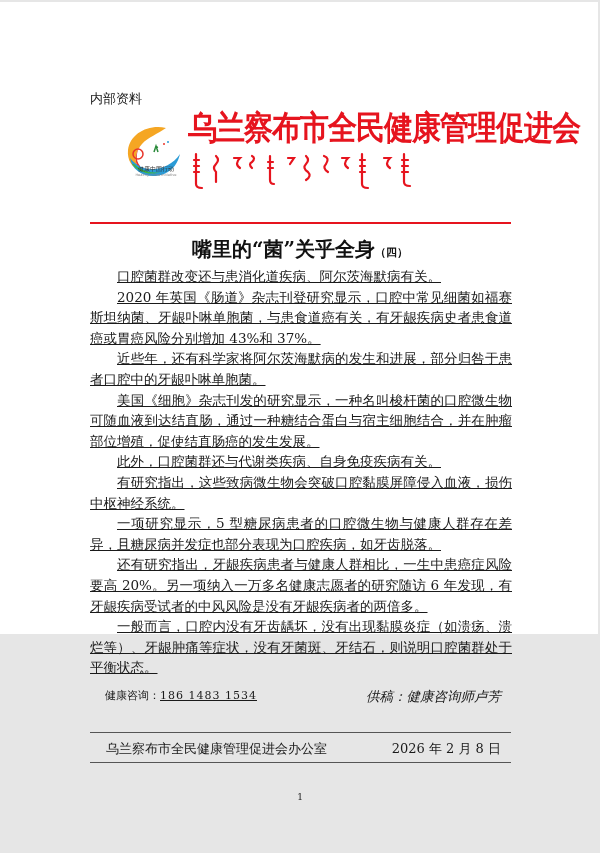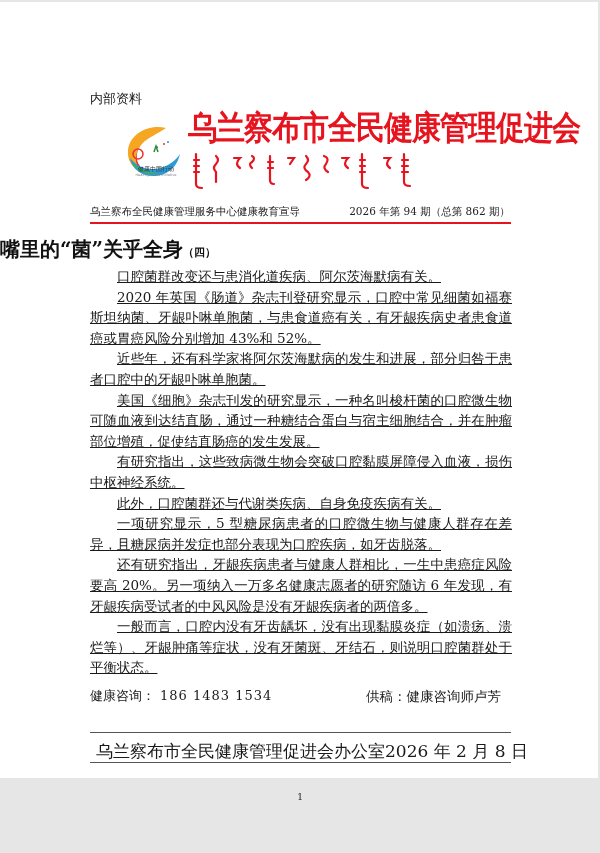--- a/index.html
+++ b/index.html
@@ -1,21 +1,21 @@
 <!DOCTYPE html>
 <html><head>
 <meta charset="utf-8">
 <style>
   html, body { margin:0; padding:0; }
   body {
     width:600px; height:853px; background:#e6e6e6; position:relative; overflow:hidden;
     font-family:"DejaVu Serif","Liberation Serif",serif; color:#1a1a1a;
   }
   .page {
-    position:absolute; left:0; top:2px; width:598px; height:776px; background:#ffffff;
+    position:absolute; left:0; top:2px; width:598px; height:632px; background:#ffffff;
   }
   .internal {
     position:absolute; left:90px; top:88px; font-family:"DejaVu Sans","Liberation Sans",sans-serif;
     font-size:13px; color:#1a1a1a;
   }
   .logo { position:absolute; left:118px; top:118px; width:70px; height:70px; }
   .logo-cap { position:absolute; left:116px; top:163px; width:80px; text-align:center;
     font-family:"DejaVu Sans",sans-serif; font-size:6px; color:#333; }
   .logo-cap2 { position:absolute; left:116px; top:171px; width:80px; text-align:center;
     font-family:"DejaVu Sans",sans-serif; font-size:3.5px; color:#888; }
@@ -24,35 +24,35 @@
     letter-spacing:-1px; white-space:nowrap;
     font-family:"DejaVu Serif","Liberation Serif",serif; transform:scaleY(1.15); transform-origin:top left;
   }
   .mongol { position:absolute; left:190px; top:148px; width:245px; height:40px; }
   .issue-line {
     position:absolute; left:90px; top:203px; width:420px; font-size:10.5px; color:#222;
     display:flex; justify-content:space-between; white-space:nowrap;
   }
   .red-rule { position:absolute; left:90px; top:220px; width:421px; height:2px; background:#e6141e; }
   .headline {
-    position:absolute; left:0; width:600px; top:234px; text-align:left; font-size:20px; font-weight:bold; color:#111;
+    position:absolute; left:0; width:600px; top:234px; text-align:center; font-size:20px; font-weight:bold; color:#111;
   }
   .headline .sub { font-size:11px; font-weight:bold; }
   .body-text {
     position:absolute; left:90px; top:264px; width:422px; font-size:13.5px; line-height:20.6px; color:#1a1a1a;
   }
   .body-text p { margin:0; text-indent:2em; text-align:justify;text-decoration:underline; }
-  .contact { position:absolute; left:90px; top:684px; font-size:13px; line-height:20px; }
+  .contact { position:absolute; left:90px; top:684px; font-size:11px; line-height:20px;text-align:right; }
   .contact .row { display:flex; white-space:nowrap; }
   .contact .lbl { width:70px; }
-  .contact .num { letter-spacing:1px; }
-  .credits { position:absolute; left:366px; top:684px; font-size:13.5px; line-height:20px; white-space:nowrap; }
+  .contact .num { letter-spacing:1px;text-decoration:underline; }
+  .credits { position:absolute; left:366px; top:684px; font-size:13.5px; line-height:20px; white-space:nowrap;font-style:italic; }
   .rule { position:absolute; left:90px; width:421px; height:1px; background:#555; }
   .footer-line {
-    position:absolute; left:96px; top:738px; width:395px; font-size:17px; display:flex; justify-content:space-between; white-space:nowrap;
+    position:absolute; left:106px; top:738px; width:395px; font-size:13px; display:flex; justify-content:space-between; white-space:nowrap;
   }
   .page-num { position:absolute; left:0; width:600px; top:790px; text-align:center; font-size:9px; }
 </style>
 </head>
 <body>
 
 <div class="page">
 
   <div class="internal">内部资料</div>
 
@@ -85,37 +85,33 @@
       <path d="M134 6 q6 2 2 8 q-4 4 2 8"></path>
       <path d="M152 8 h6 q-6 6 0 10"></path>
       <path d="M172 4 v30 q0 4 6 4"></path>
         <path d="M170 10 h5 M170 16 h5 M170 22 h5"></path>
       <path d="M194 8 h6 q-6 6 0 10"></path>
       <path d="M214 4 v28 q0 4 6 4"></path>
         <path d="M212 10 h6 M212 16 h6 M212 22 h6"></path>
     </g>
   </svg>
 
-  <div class="issue-line">
-    <span>乌兰察布全民健康管理服务中心健康教育宣导</span>
-    <span>2026 年第 94 期（总第 862 期）</span>
-  </div>
   <div class="red-rule"></div>
 
   <div class="headline">
     <span>嘴里的“菌”关乎全身</span><span class="sub">（四）</span>
   </div>
 
   <div class="body-text">
     <p>口腔菌群改变还与患消化道疾病、阿尔茨海默病有关。</p>
-    <p>2020 年英国《肠道》杂志刊登研究显示，口腔中常见细菌如福赛斯坦纳菌、牙龈卟啉单胞菌，与患食道癌有关，有牙龈疾病史者患食道癌或胃癌风险分别增加 43%和 52%。</p>
+    <p>2020 年英国《肠道》杂志刊登研究显示，口腔中常见细菌如福赛斯坦纳菌、牙龈卟啉单胞菌，与患食道癌有关，有牙龈疾病史者患食道癌或胃癌风险分别增加 43%和 37%。</p>
     <p>近些年，还有科学家将阿尔茨海默病的发生和进展，部分归咎于患者口腔中的牙龈卟啉单胞菌。</p>
     <p>美国《细胞》杂志刊发的研究显示，一种名叫梭杆菌的口腔微生物可随血液到达结直肠，通过一种糖结合蛋白与宿主细胞结合，并在肿瘤部位增殖，促使结直肠癌的发生发展。</p>
+    <p>此外，口腔菌群还与代谢类疾病、自身免疫疾病有关。</p>
     <p>有研究指出，这些致病微生物会突破口腔黏膜屏障侵入血液，损伤中枢神经系统。</p>
-    <p>此外，口腔菌群还与代谢类疾病、自身免疫疾病有关。</p>
     <p>一项研究显示，5 型糖尿病患者的口腔微生物与健康人群存在差异，且糖尿病并发症也部分表现为口腔疾病，如牙齿脱落。</p>
     <p>还有研究指出，牙龈疾病患者与健康人群相比，一生中患癌症风险要高 20%。另一项纳入一万多名健康志愿者的研究随访 6 年发现，有牙龈疾病受试者的中风风险是没有牙龈疾病者的两倍多。</p>
     <p>一般而言，口腔内没有牙齿龋坏，没有出现黏膜炎症（如溃疡、溃烂等）、牙龈肿痛等症状，没有牙菌斑、牙结石，则说明口腔菌群处于平衡状态。</p>
   </div>
 
   <div class="contact">
     <div class="row">
       <span class="lbl">健康咨询：</span>
       <span class="num">186 1483 1534</span>
     </div>

